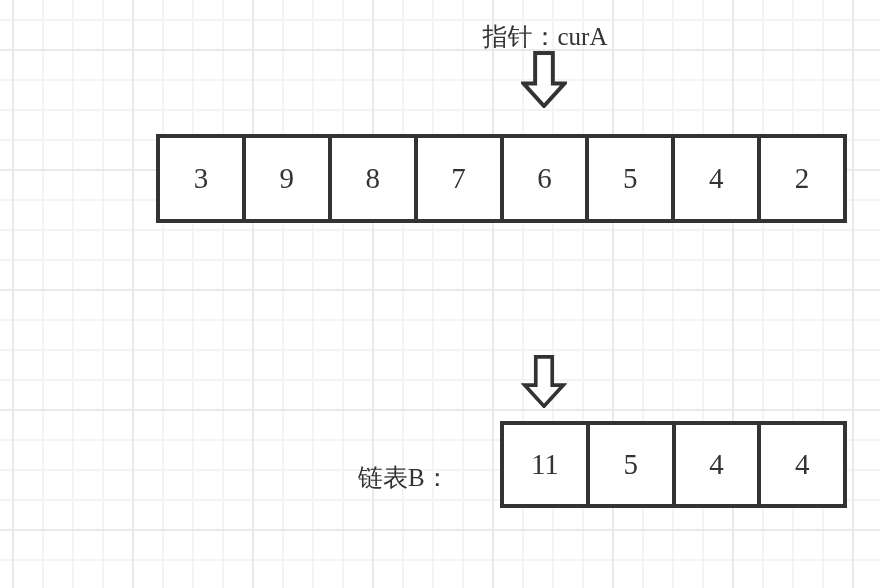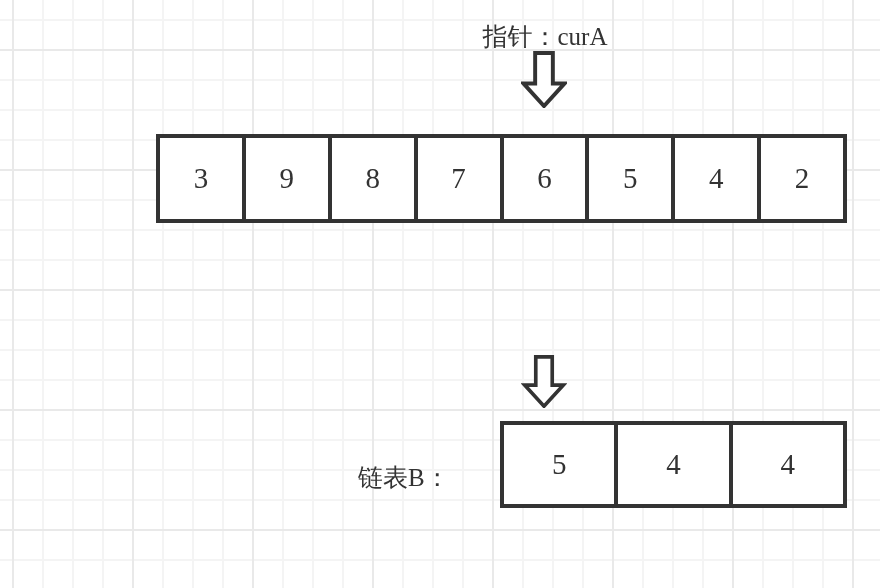--- a/index.html
+++ b/index.html
@@ -86,18 +86,19 @@
     </div>
 
 
   <svg class="arrow b" width="46" height="53" viewBox="0 0 46 58">
     <polygon points="14,2 32,2 32,33 44,33 23,56 2,33 14,33" fill="#ffffff" stroke="#333333" stroke-width="4" stroke-linejoin="miter"></polygon>
   </svg>
 
   <div class="list-label b">链表B：</div>
 
   <div class="list-box b">
+      <div class="cell">11</div>
       <div class="cell">5</div>
       <div class="cell">4</div>
       <div class="cell">4</div>
     </div>
 
 </div>
 
 </body></html>

